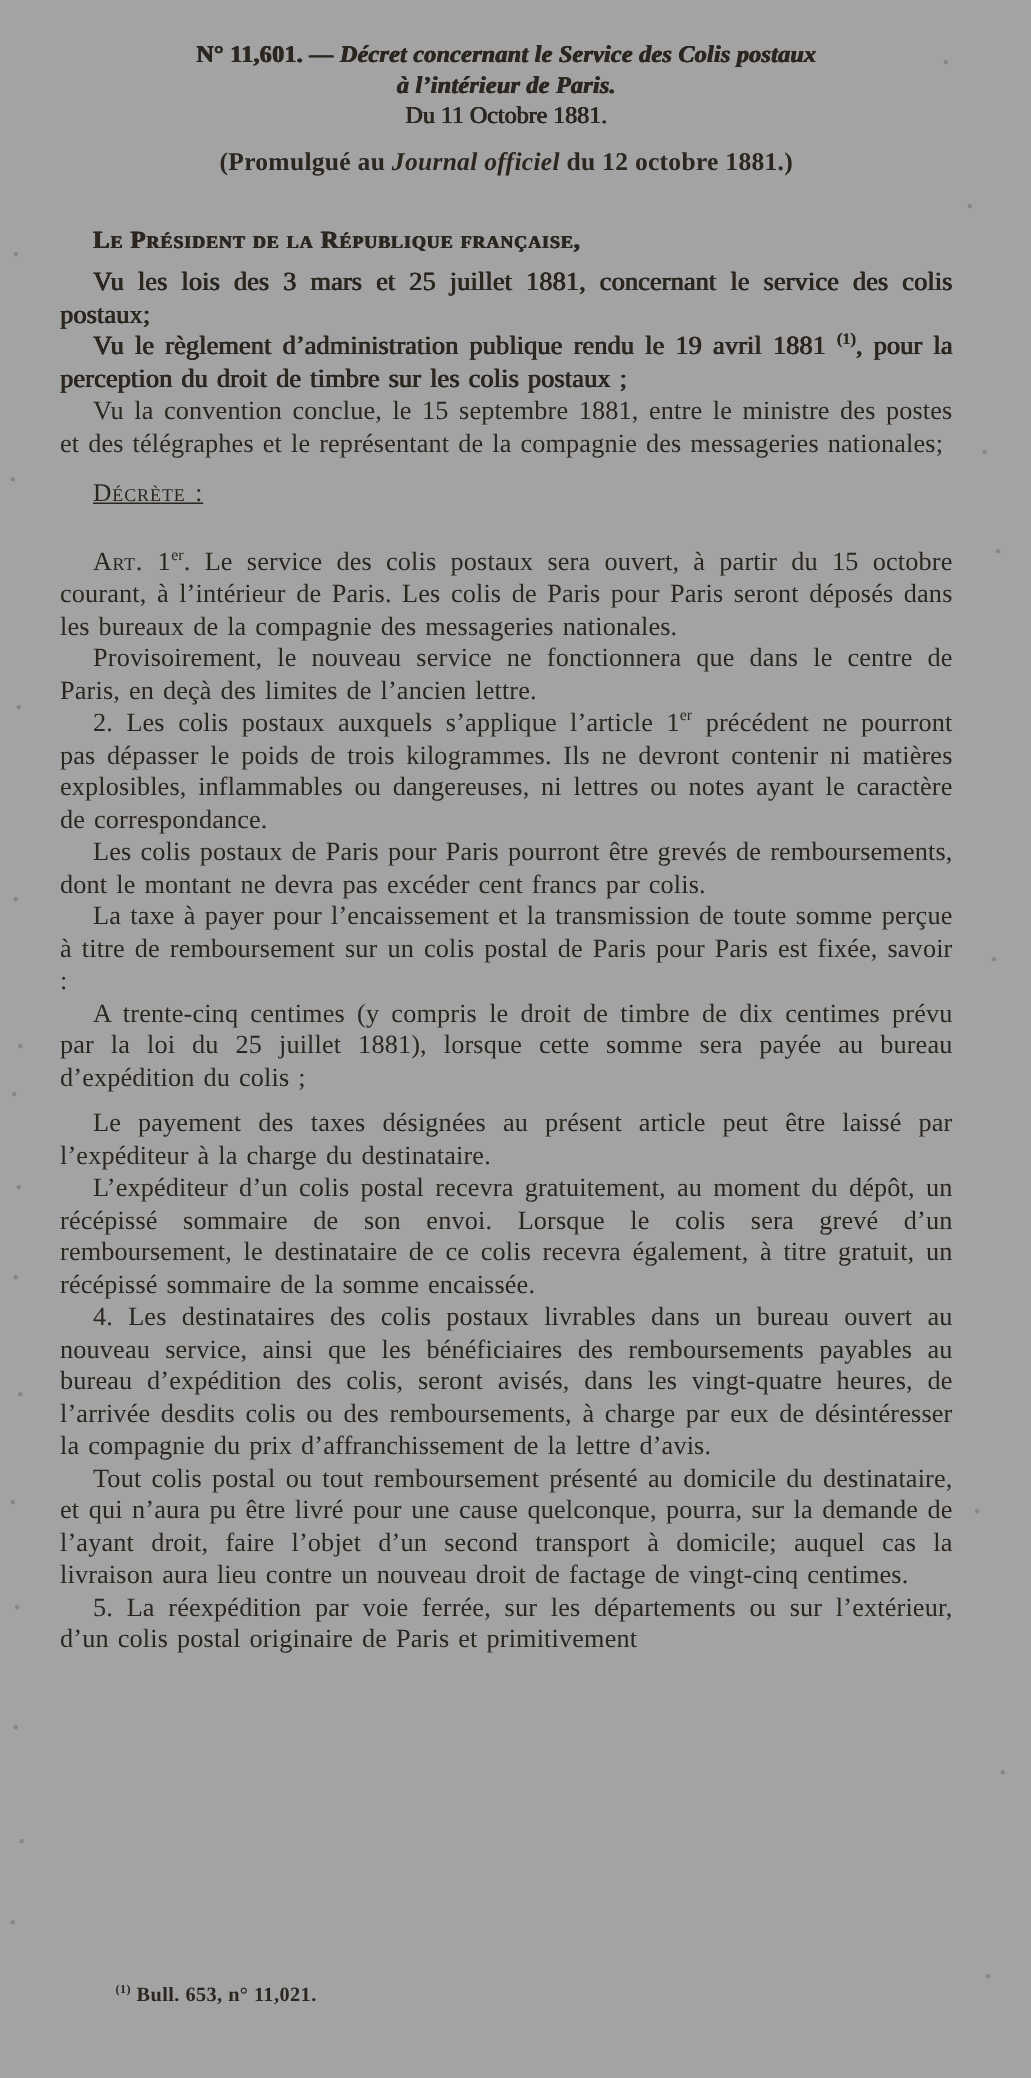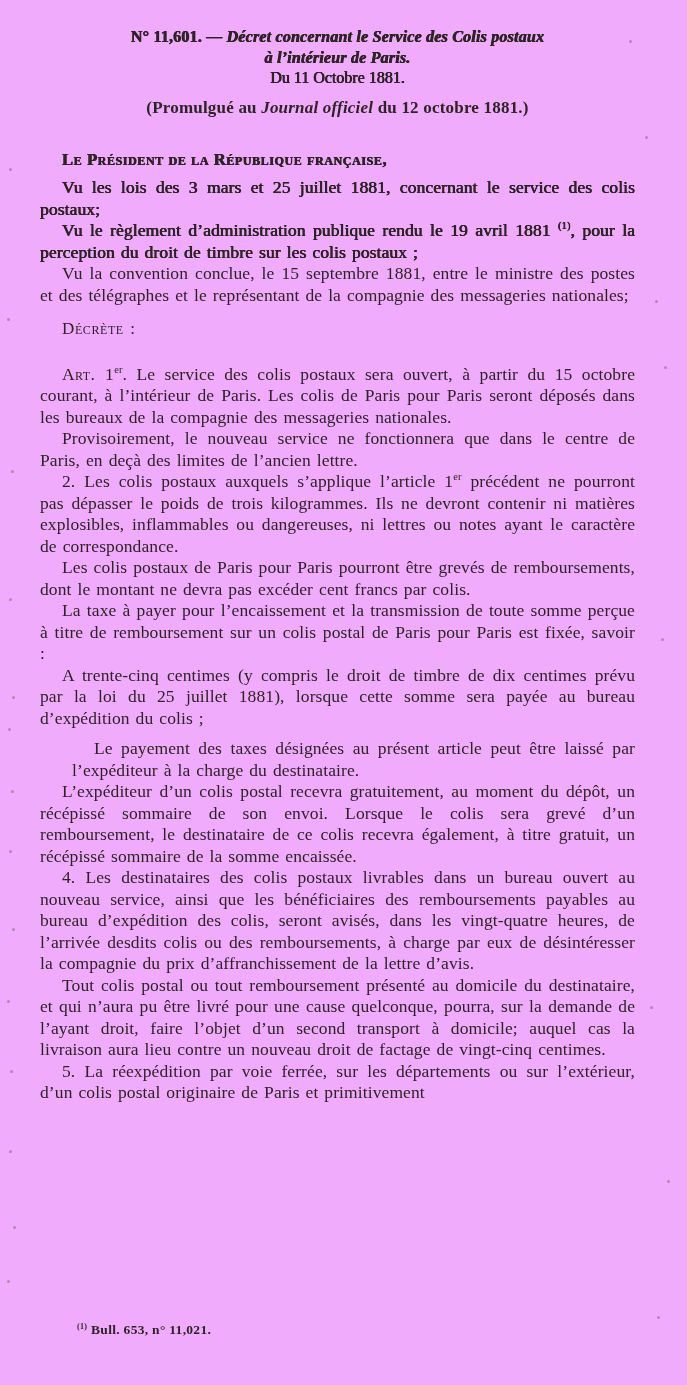--- a/index.html
+++ b/index.html
@@ -1,21 +1,21 @@
 <!DOCTYPE html>
 <html><head>
 <meta charset="utf-8">
 <style>
   * { margin: 0; padding: 0; box-sizing: border-box; }
   html, body { background: #e9e7e0; }
   .page {
     position: relative;
     width: 687px;
     height: 1385px;
-    background: #f0abfc;
+    background: #a3a3a3;
     color: #2b2620;
     font-family: "Liberation Serif", "DejaVu Serif", serif;
     overflow: hidden;
     padding: 26px 52px 0 40px;
   }
   
   .doc-header { text-align: center; }
   .title-line {
     font-size: 16px;
     font-weight: 700;
@@ -54,23 +54,24 @@
     word-spacing: 1.5px;
     letter-spacing: 0.1px;
   }
   .preamble-block { margin-top: 6px; }
   .heavy { text-shadow: 0.45px 0 0 currentColor, -0.2px 0 0 currentColor; }
   .mt-small { margin-top: 5px; }
   .decree-word {
     margin-top: 12px;
     font-size: 17px;
     letter-spacing: 0.6px;
+    text-decoration: underline;
   }
   .articles { margin-top: 24px; }
-  .gap-top { margin-top: 9px; margin-left: 32px; }
+  .gap-top { margin-top: 9px; }
   sup {
     font-size: 0.6em;
     vertical-align: super;
     line-height: 0;
   }
   .art-label { font-variant: small-caps; letter-spacing: 0.4px; }
   
   .footnote {
     position: absolute;
     top: 1322px;

